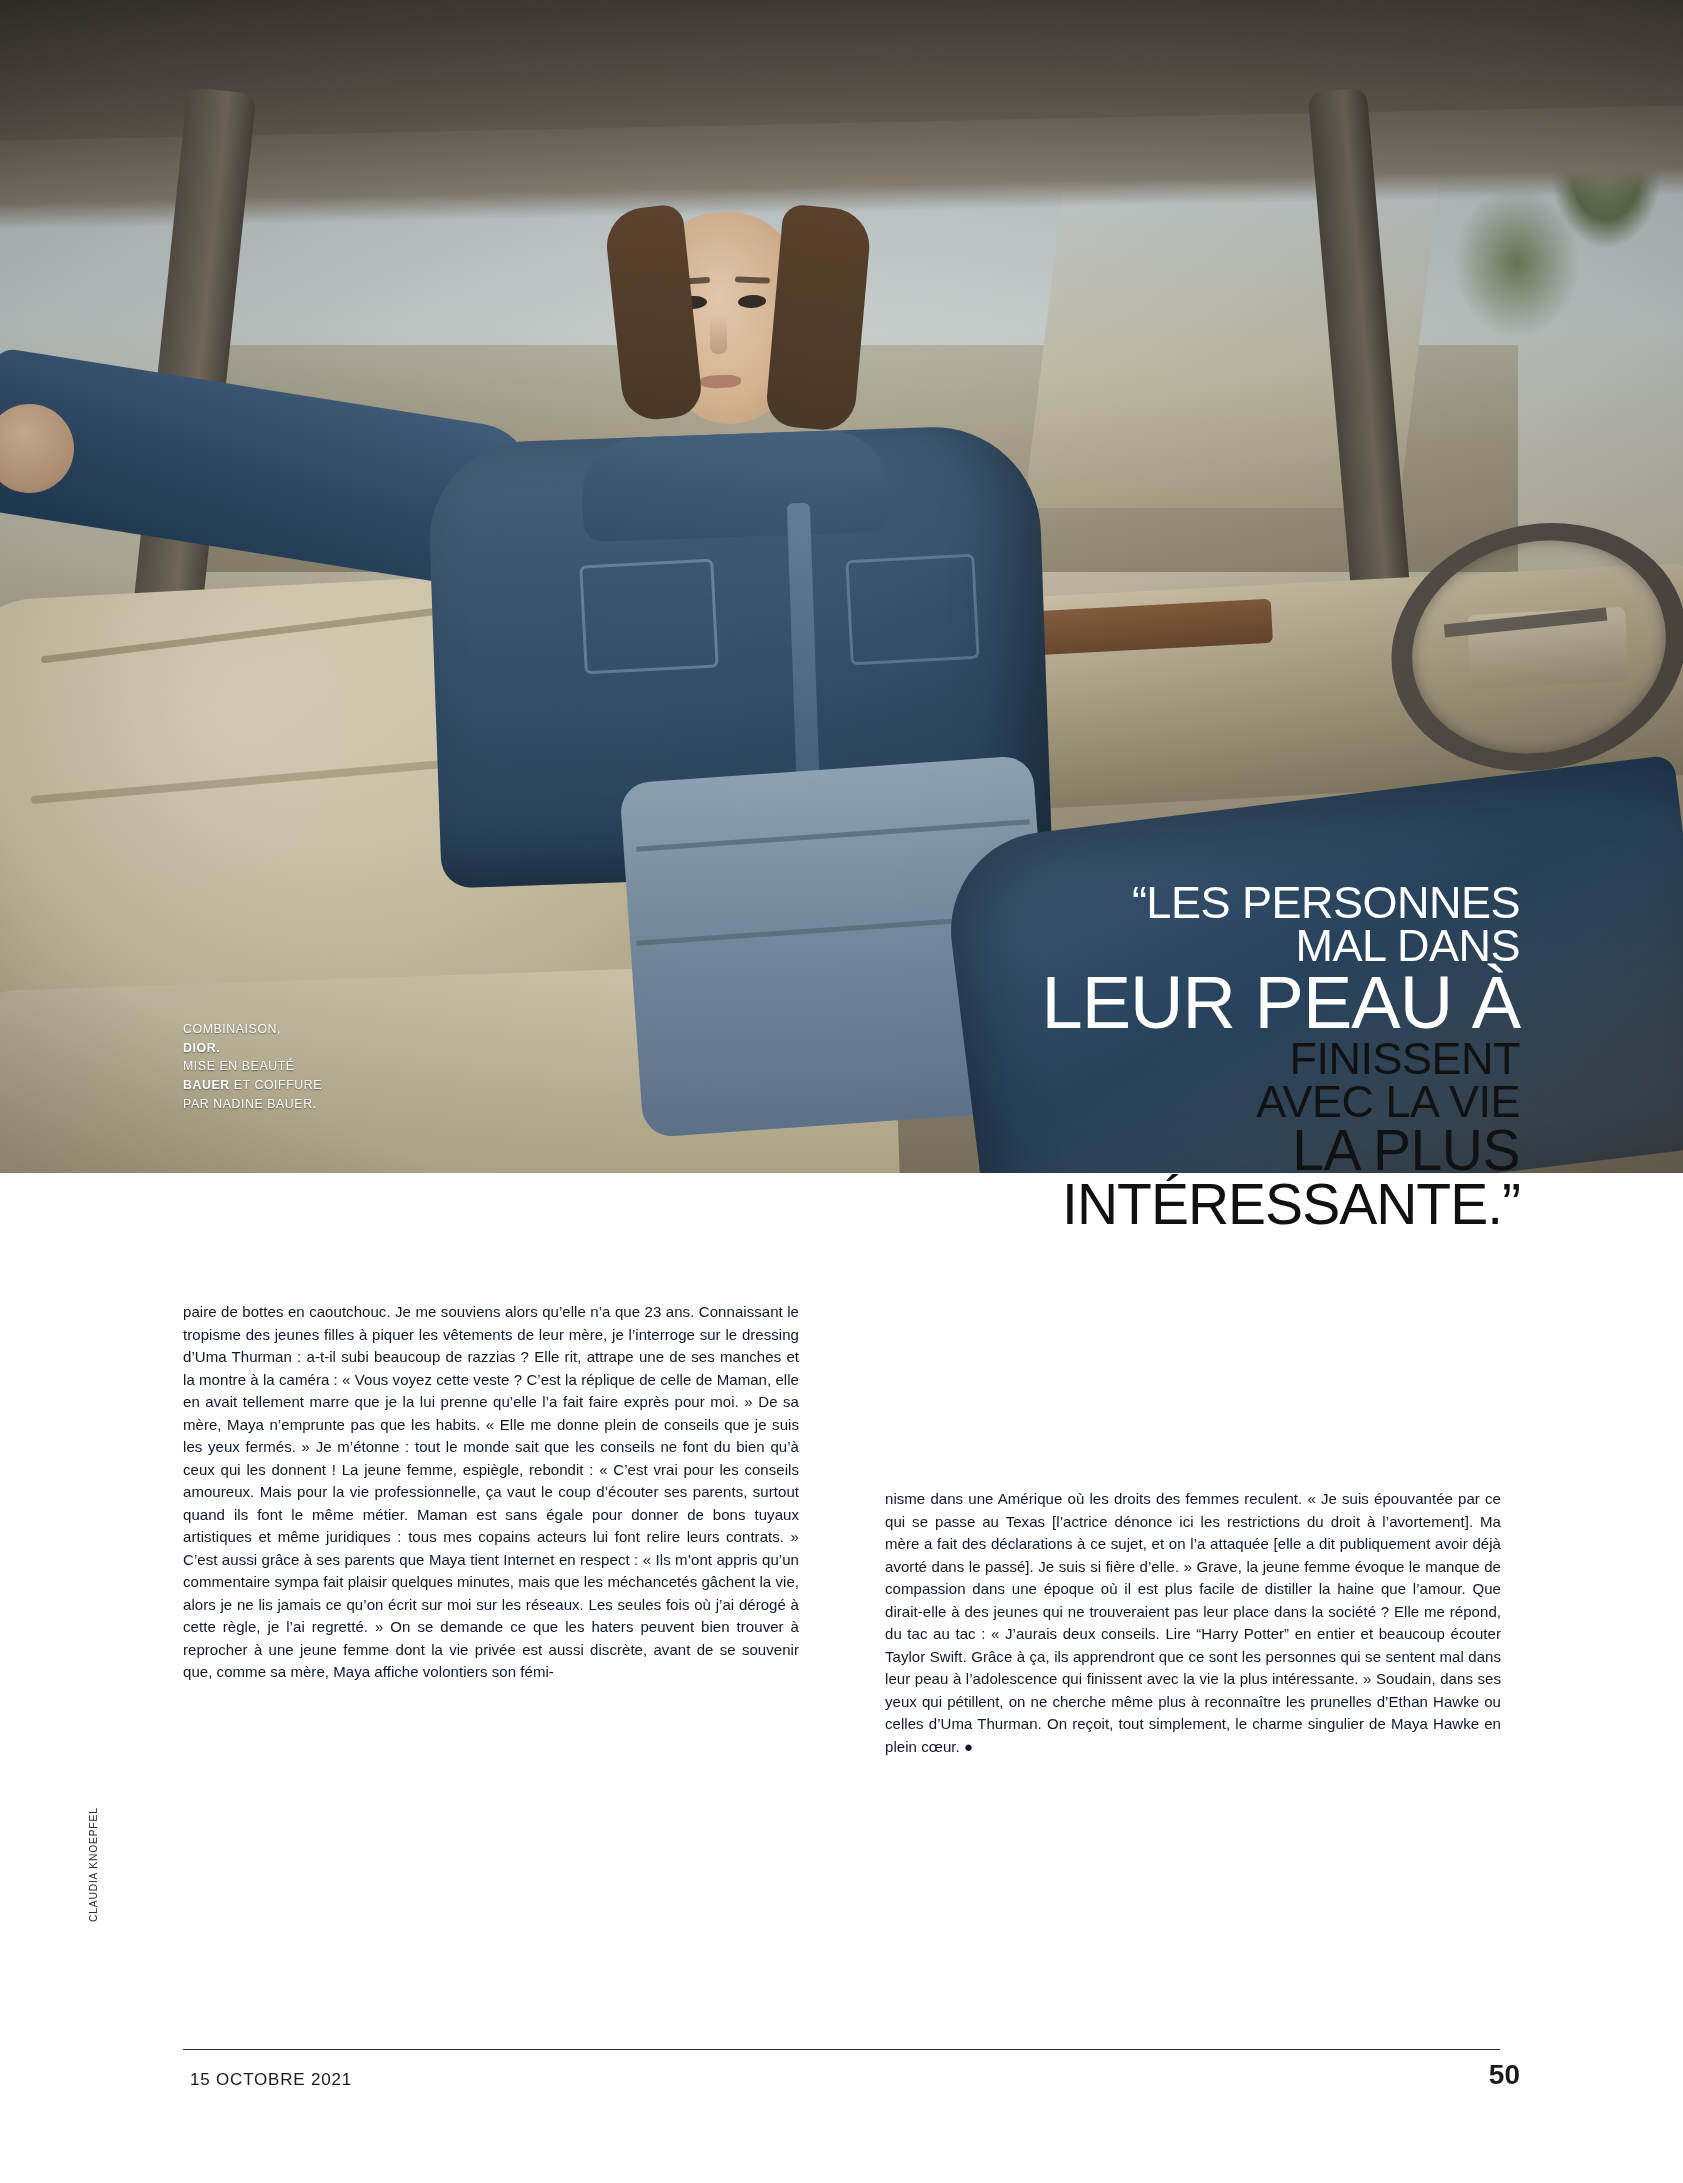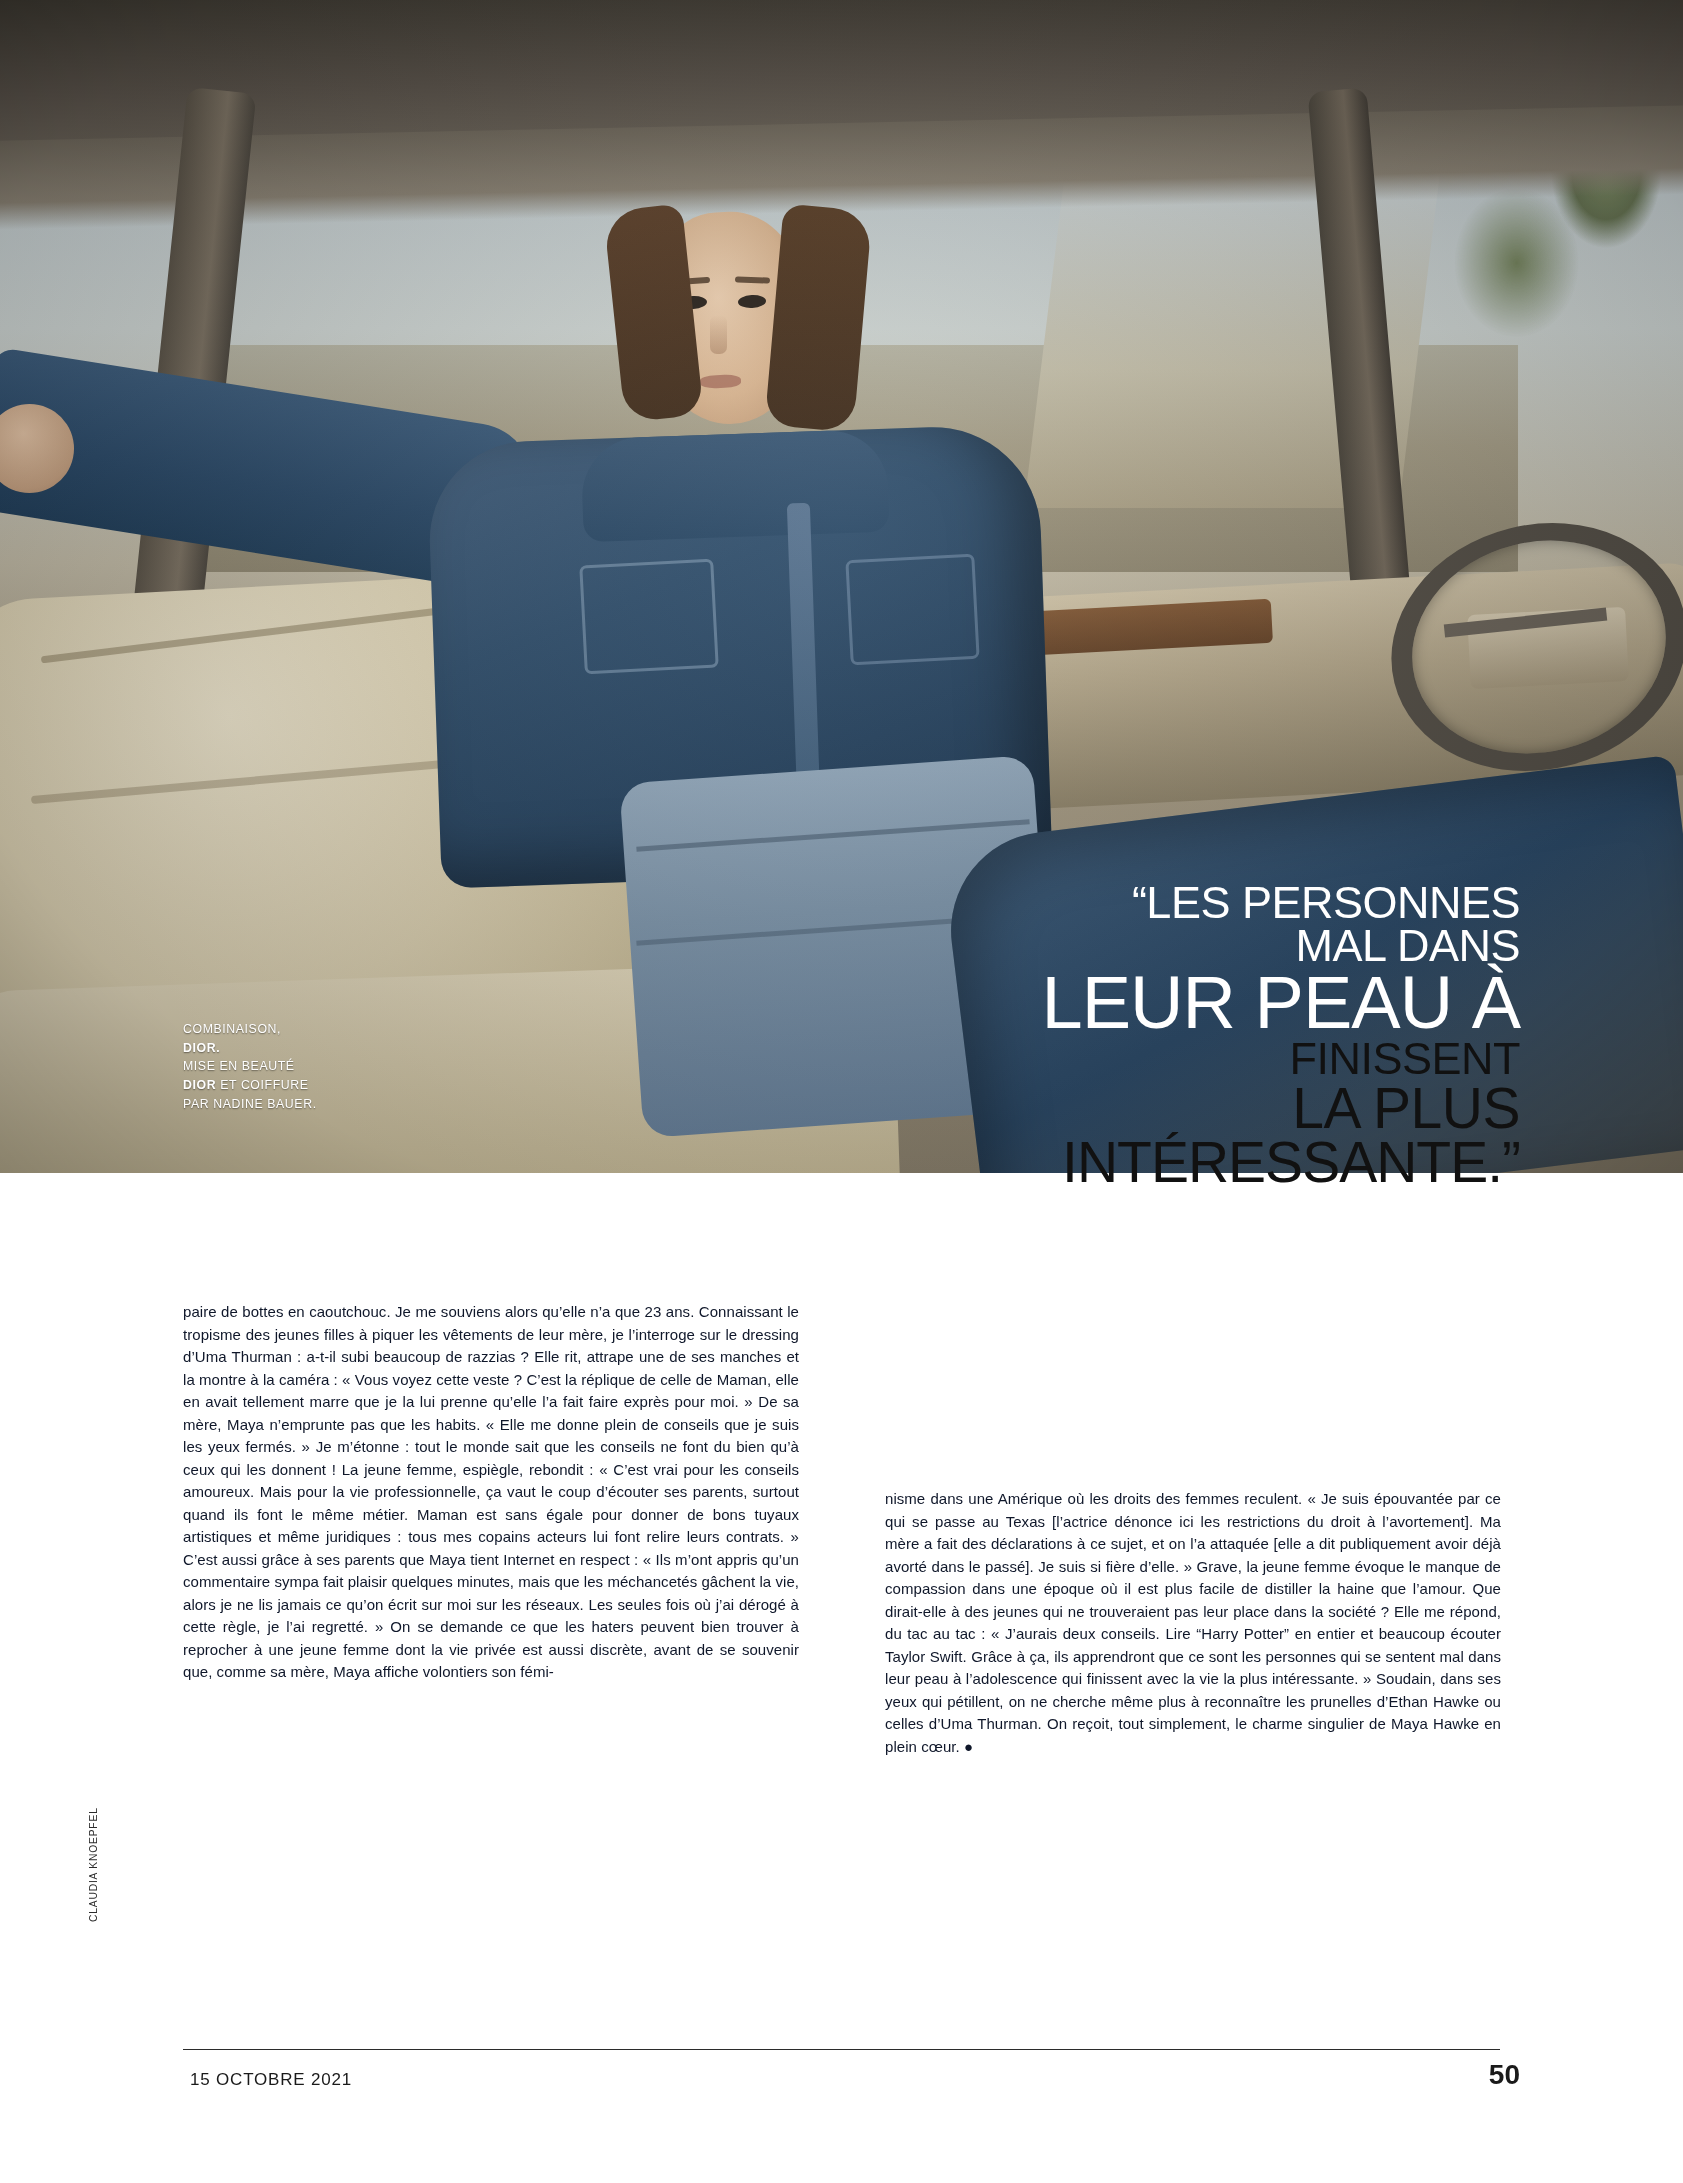--- a/index.html
+++ b/index.html
@@ -449,29 +449,30 @@
   <div class="denim-light-seam"></div>
   <div class="denim-light-seam2"></div>
   <div class="legs"></div>
   <div class="grade"></div>
 </div>
 
 <div class="credit">
   <span>COMBINAISON,</span><br>
   <b>DIOR.</b><br>
   <span>MISE EN BEAUTÉ</span><br>
-  <b>DIOR</b><span> ET COIFFURE</span><br>
+  <b>BAUER</b><span> ET COIFFURE</span><br>
   <span>PAR NADINE BAUER.</span>
 </div>
 
 <div class="pullquote">
   <span class="pq-line pq-1">“LES PERSONNES</span>
   <span class="pq-line pq-2">MAL DANS</span>
   <span class="pq-line pq-3">LEUR PEAU À</span>
   <span class="pq-line pq-5">FINISSENT</span>
+  <span class="pq-line pq-6">AVEC LA VIE</span>
   <span class="pq-line pq-7">LA PLUS</span>
   <span class="pq-line pq-8">INTÉRESSANTE.”</span>
 </div>
 
 <div class="col col-left">
   <p>paire de bottes en caoutchouc. Je me souviens alors qu’elle n’a que 23 ans. Connaissant le tropisme des jeunes filles à piquer les vêtements de leur mère, je l’interroge sur le dressing d’Uma Thurman : a-t-il subi beaucoup de razzias ? Elle rit, attrape une de ses manches et la montre à la caméra : « Vous voyez cette veste ? C’est la réplique de celle de Maman, elle en avait tellement marre que je la lui prenne qu’elle l’a fait faire exprès pour moi. » De sa mère, Maya n’emprunte pas que les habits. « Elle me donne plein de conseils que je suis les yeux fermés. » Je m’étonne : tout le monde sait que les conseils ne font du bien qu’à ceux qui les donnent ! La jeune femme, espiègle, rebondit : « C’est vrai pour les conseils amoureux. Mais pour la vie professionnelle, ça vaut le coup d’écouter ses parents, surtout quand ils font le même métier. Maman est sans égale pour donner de bons tuyaux artistiques et même juridiques : tous mes copains acteurs lui font relire leurs contrats. » C’est aussi grâce à ses parents que Maya tient Internet en respect : « Ils m’ont appris qu’un commentaire sympa fait plaisir quelques minutes, mais que les méchancetés gâchent la vie, alors je ne lis jamais ce qu’on écrit sur moi sur les réseaux. Les seules fois où j’ai dérogé à cette règle, je l’ai regretté. » On se demande ce que les haters peuvent bien trouver à reprocher à une jeune femme dont la vie privée est aussi discrète, avant de se souvenir que, comme sa mère, Maya affiche volontiers son fémi-</p>
 </div>
 <div class="col col-right">
   <p>nisme dans une Amérique où les droits des femmes reculent. « Je suis épouvantée par ce qui se passe au Texas [l’actrice dénonce ici les restrictions du droit à l’avortement]. Ma mère a fait des déclarations à ce sujet, et on l’a attaquée [elle a dit publiquement avoir déjà avorté dans le passé]. Je suis si fière d’elle. » Grave, la jeune femme évoque le manque de compassion dans une époque où il est plus facile de distiller la haine que l’amour. Que dirait-elle à des jeunes qui ne trouveraient pas leur place dans la société ? Elle me répond, du tac au tac : « J’aurais deux conseils. Lire “Harry Potter” en entier et beaucoup écouter Taylor Swift. Grâce à ça, ils apprendront que ce sont les personnes qui se sentent mal dans leur peau à l’adolescence qui finissent avec la vie la plus intéressante. » Soudain, dans ses yeux qui pétillent, on ne cherche même plus à reconnaître les prunelles d’Ethan Hawke ou celles d’Uma Thurman. On reçoit, tout simplement, le charme singulier de Maya Hawke en plein cœur.  ●</p>
 </div>

